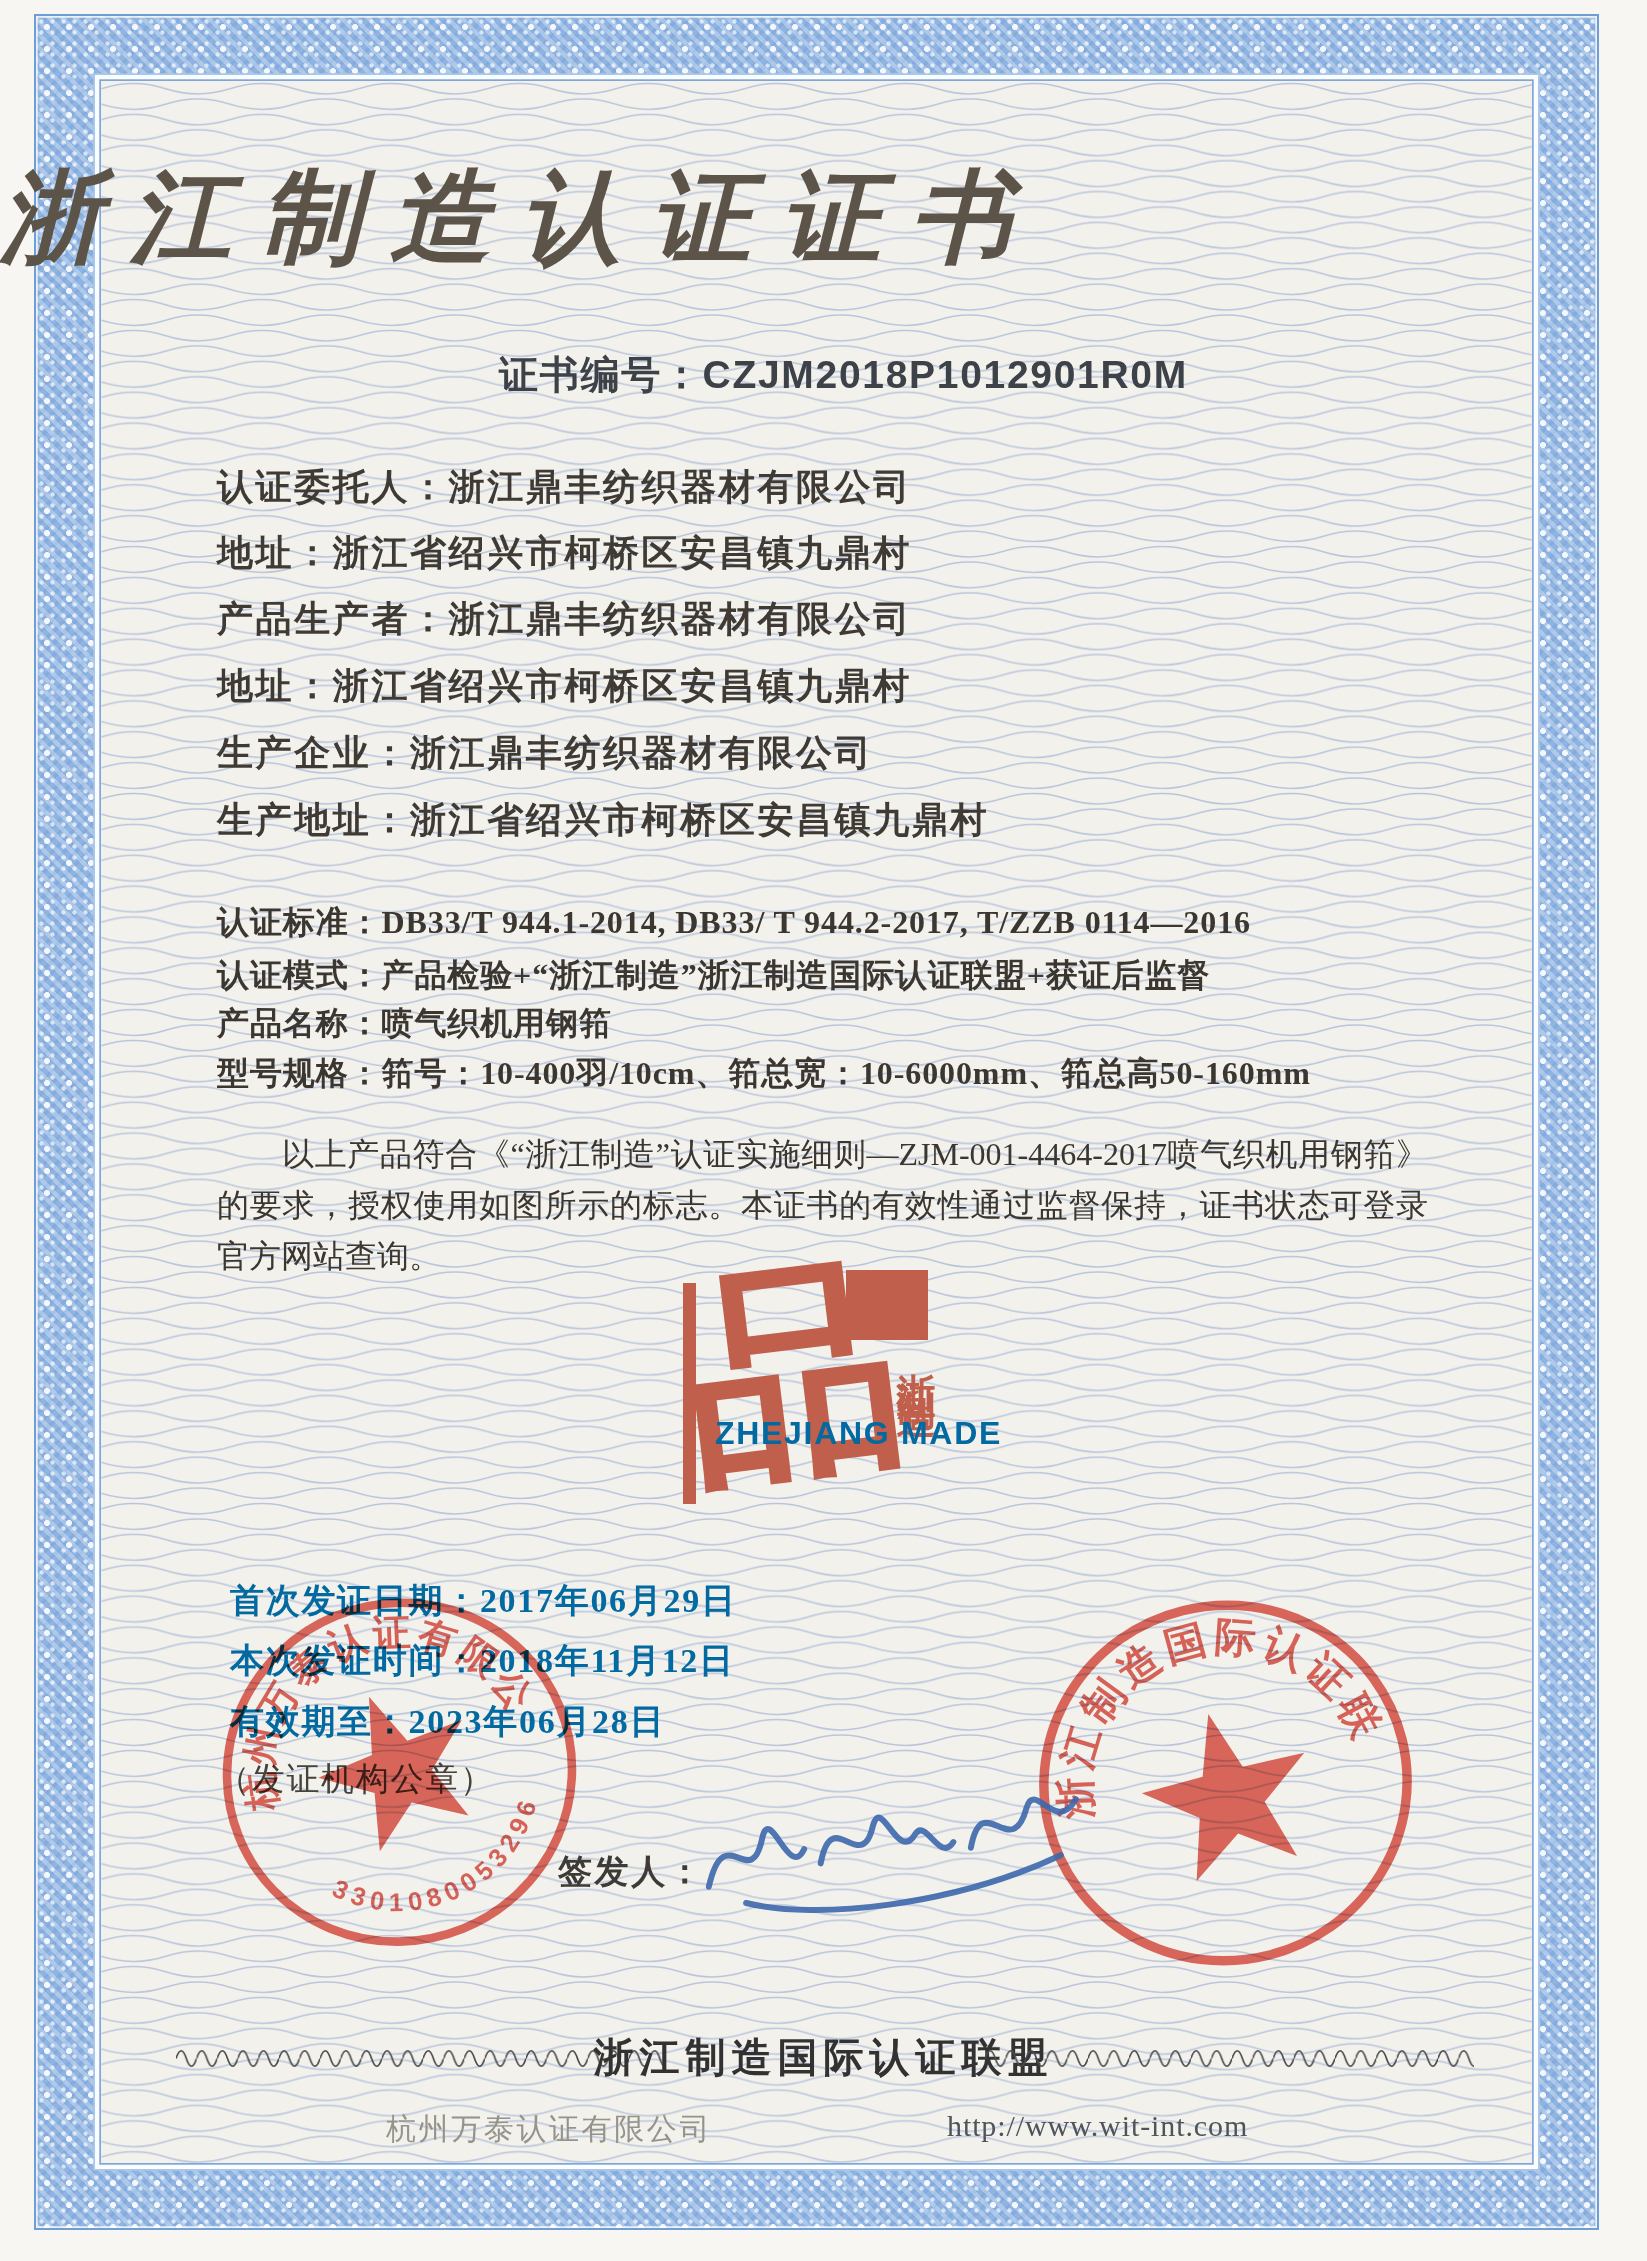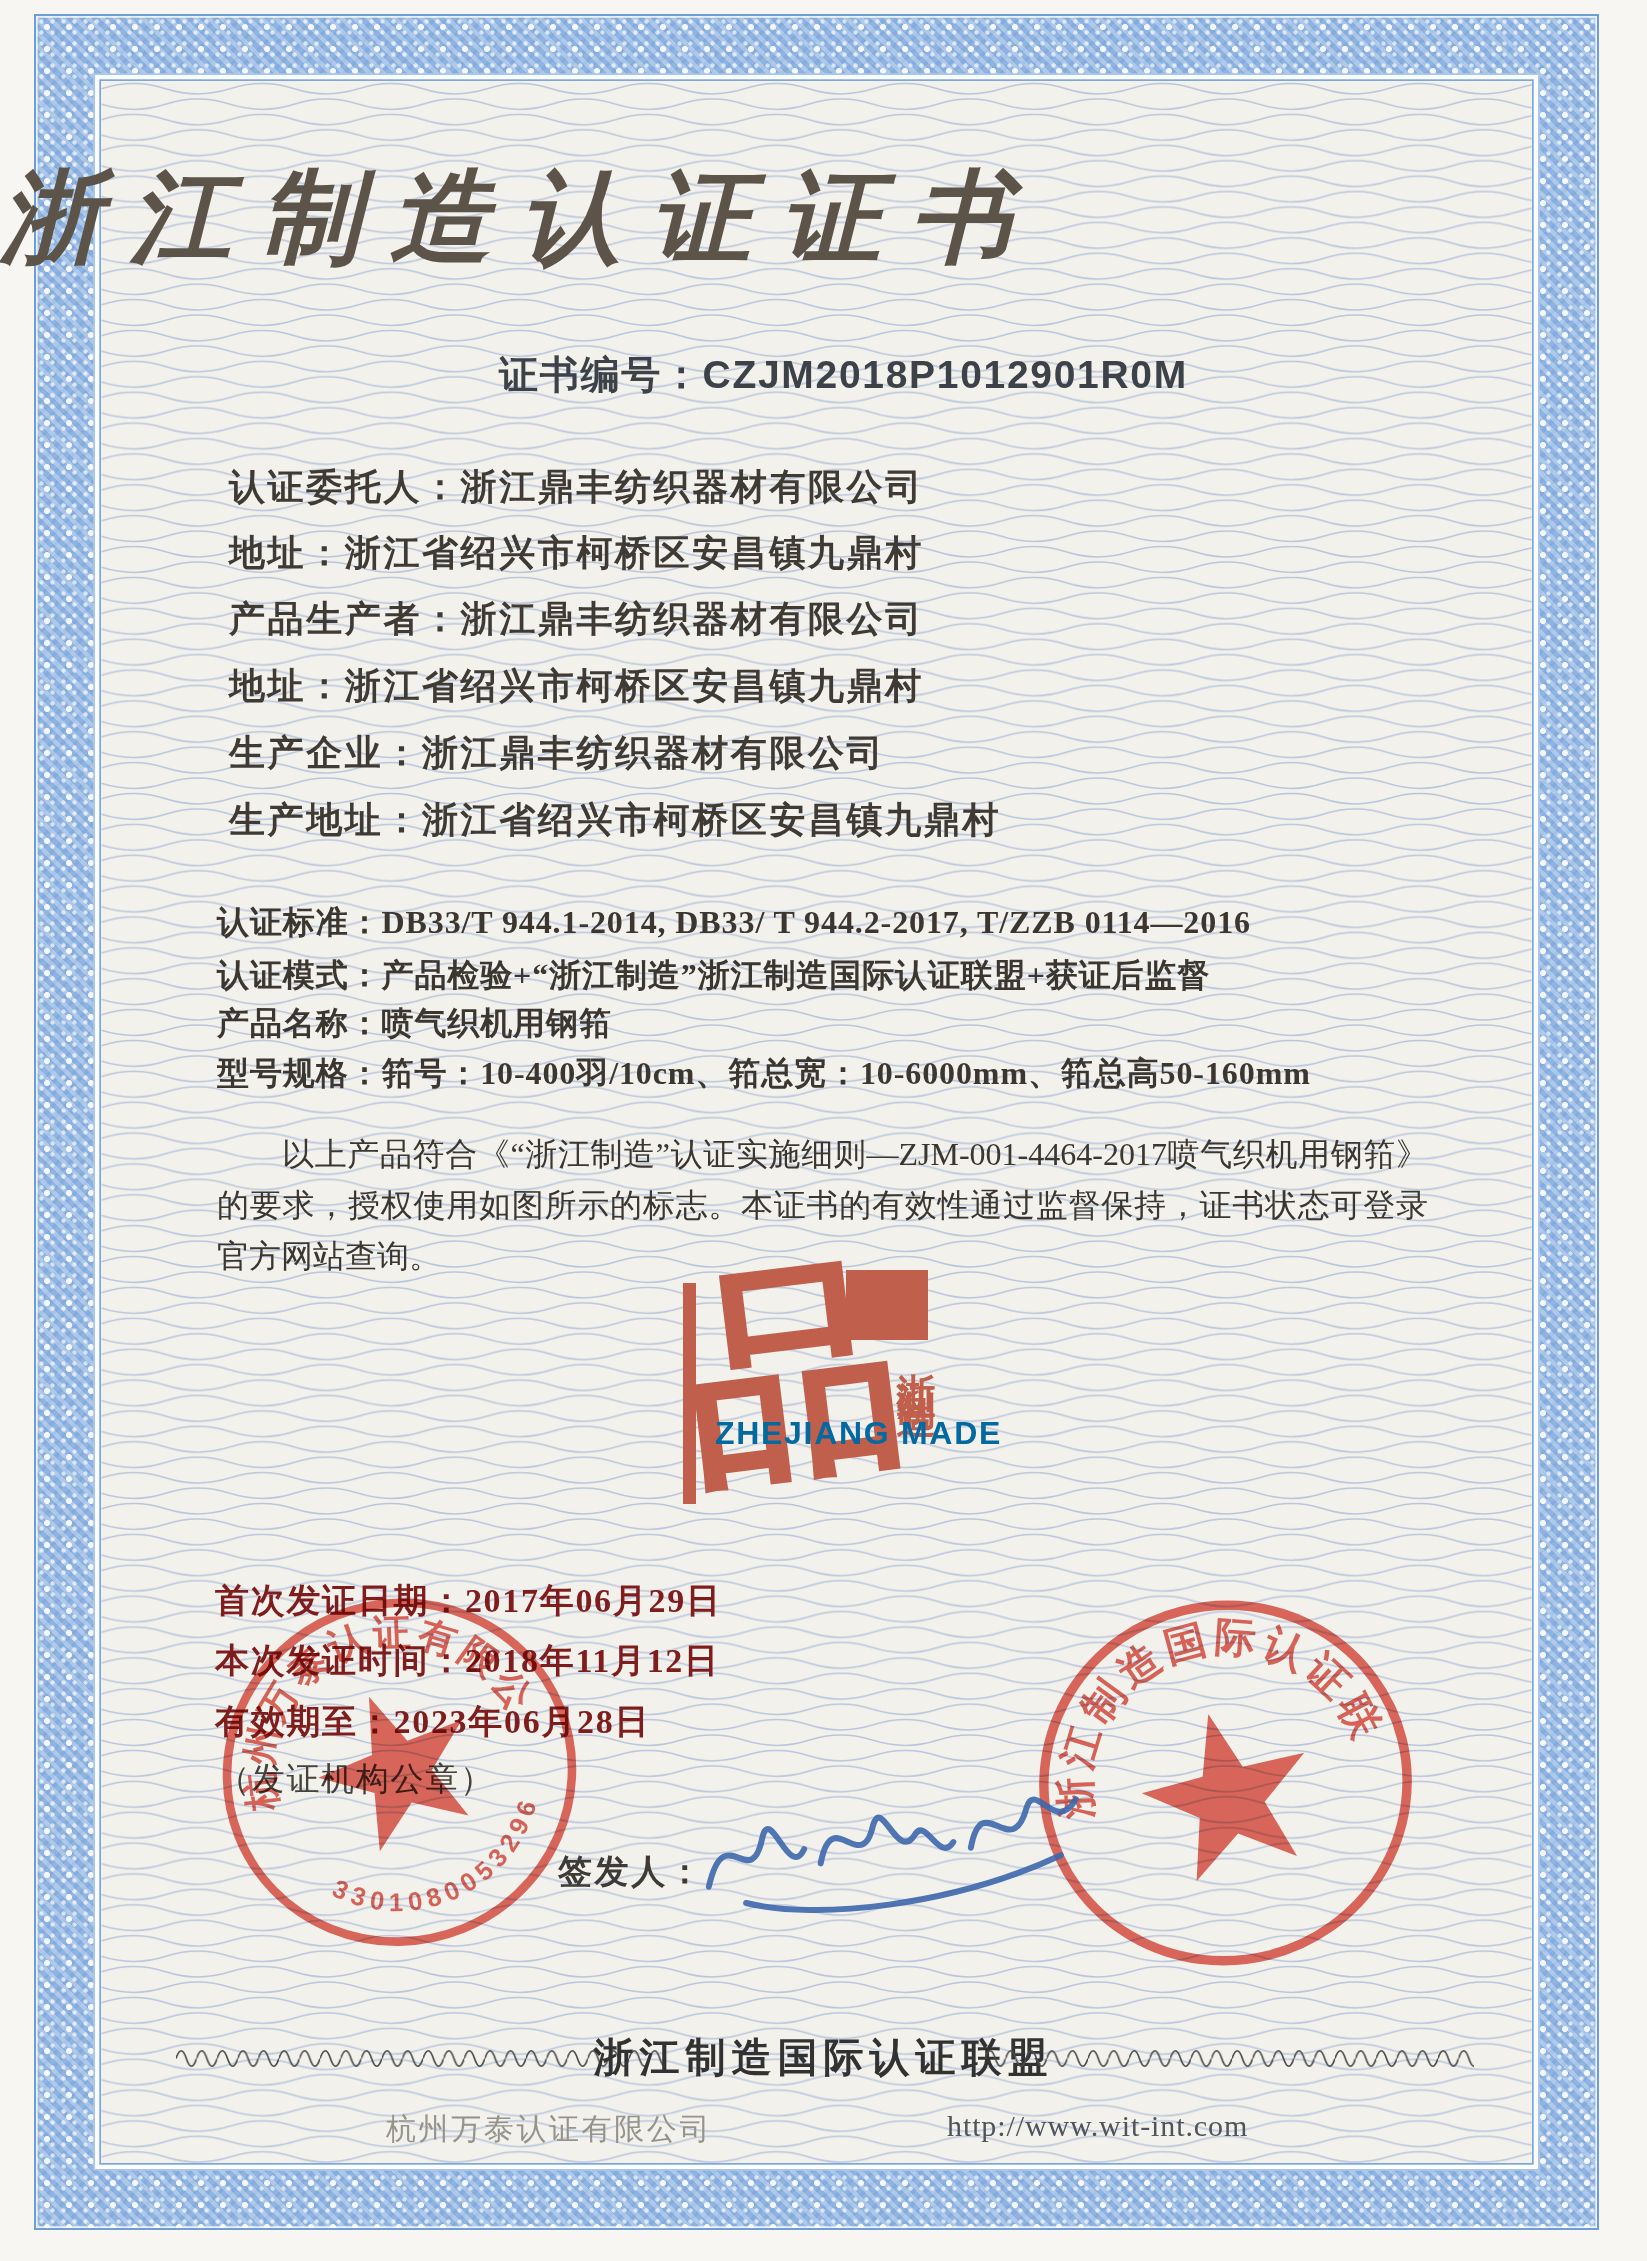--- a/index.html
+++ b/index.html
@@ -34,21 +34,21 @@
   .title{
     left:0;right:0;top:151px;text-align:left;
     font-size:101px;font-weight:700;font-style:italic;
     letter-spacing:29px;color:#5d5449;
   }
   .certno{
     left:0;right:0;top:348px;text-align:center;
     font-family:"Liberation Sans", sans-serif;
     font-size:39px;font-weight:700;color:#3d4248;letter-spacing:1.7px;margin-left:40px;
   }
-  .row{left:217px;font-size:36px;font-weight:700;color:#3f3a34;letter-spacing:2.6px;margin-left:12px;}
+  .row{left:217px;font-size:36px;font-weight:700;color:#3f3a34;letter-spacing:2.6px;}
   .row-0{top:463px;} .row-1{top:529px;} .row-2{top:595px;}
   .row-3{top:662px;} .row-4{top:729px;} .row-5{top:796px;}
   .spec{left:217px;font-size:32px;font-weight:700;color:#3b3630;letter-spacing:0.9px;}
   .spec-0{top:901px;text-align:center;} .spec-1{top:954px;} .spec-2{top:1002px;} .spec-3{top:1052px;}
   .statement{
     position:absolute;left:217px;top:1129px;width:1211px;
     font-size:32px;line-height:51px;color:#3b362f;
     text-indent:65px;text-align:justify;white-space:normal;
   }
   
@@ -62,21 +62,21 @@
   .logo-vertical{
     left:889px;top:1342px;height:197px;
     writing-mode:vertical-rl;font-size:39px;font-weight:700;
     color:#c05f4b;letter-spacing:8.6px;
   }
   .logo-caption{
     left:715px;top:1415px;
     font-family:"Liberation Sans", sans-serif;
     font-size:32px;font-weight:700;color:#0369a1;letter-spacing:1.7px;
   }
-  .date-row{left:215px;font-size:34px;font-weight:700;color:#7f1d1d;letter-spacing:1.7px;}
+  .date-row{left:230px;font-size:34px;font-weight:700;color:#0369a1;letter-spacing:1.7px;}
   .date-0{top:1578px;} .date-1{top:1638px;} .date-2{top:1699px;}
   .seal-note{left:217px;top:1757px;font-size:33px;color:#45413b;letter-spacing:1.7px;}
   .signer{left:558px;top:1849px;font-size:34px;font-weight:700;color:#3e3a35;letter-spacing:2.6px;}
   .seal{position:absolute;mix-blend-mode:multiply;opacity:.88;}
   .seal-left{left:211px;top:1592px;}
   .seal-right{left:1028px;top:1590px;}
   .signature-svg{position:absolute;left:691px;top:1764px;}
   
   .footer-alliance{
     left:0;right:0;top:2030px;text-align:center;

